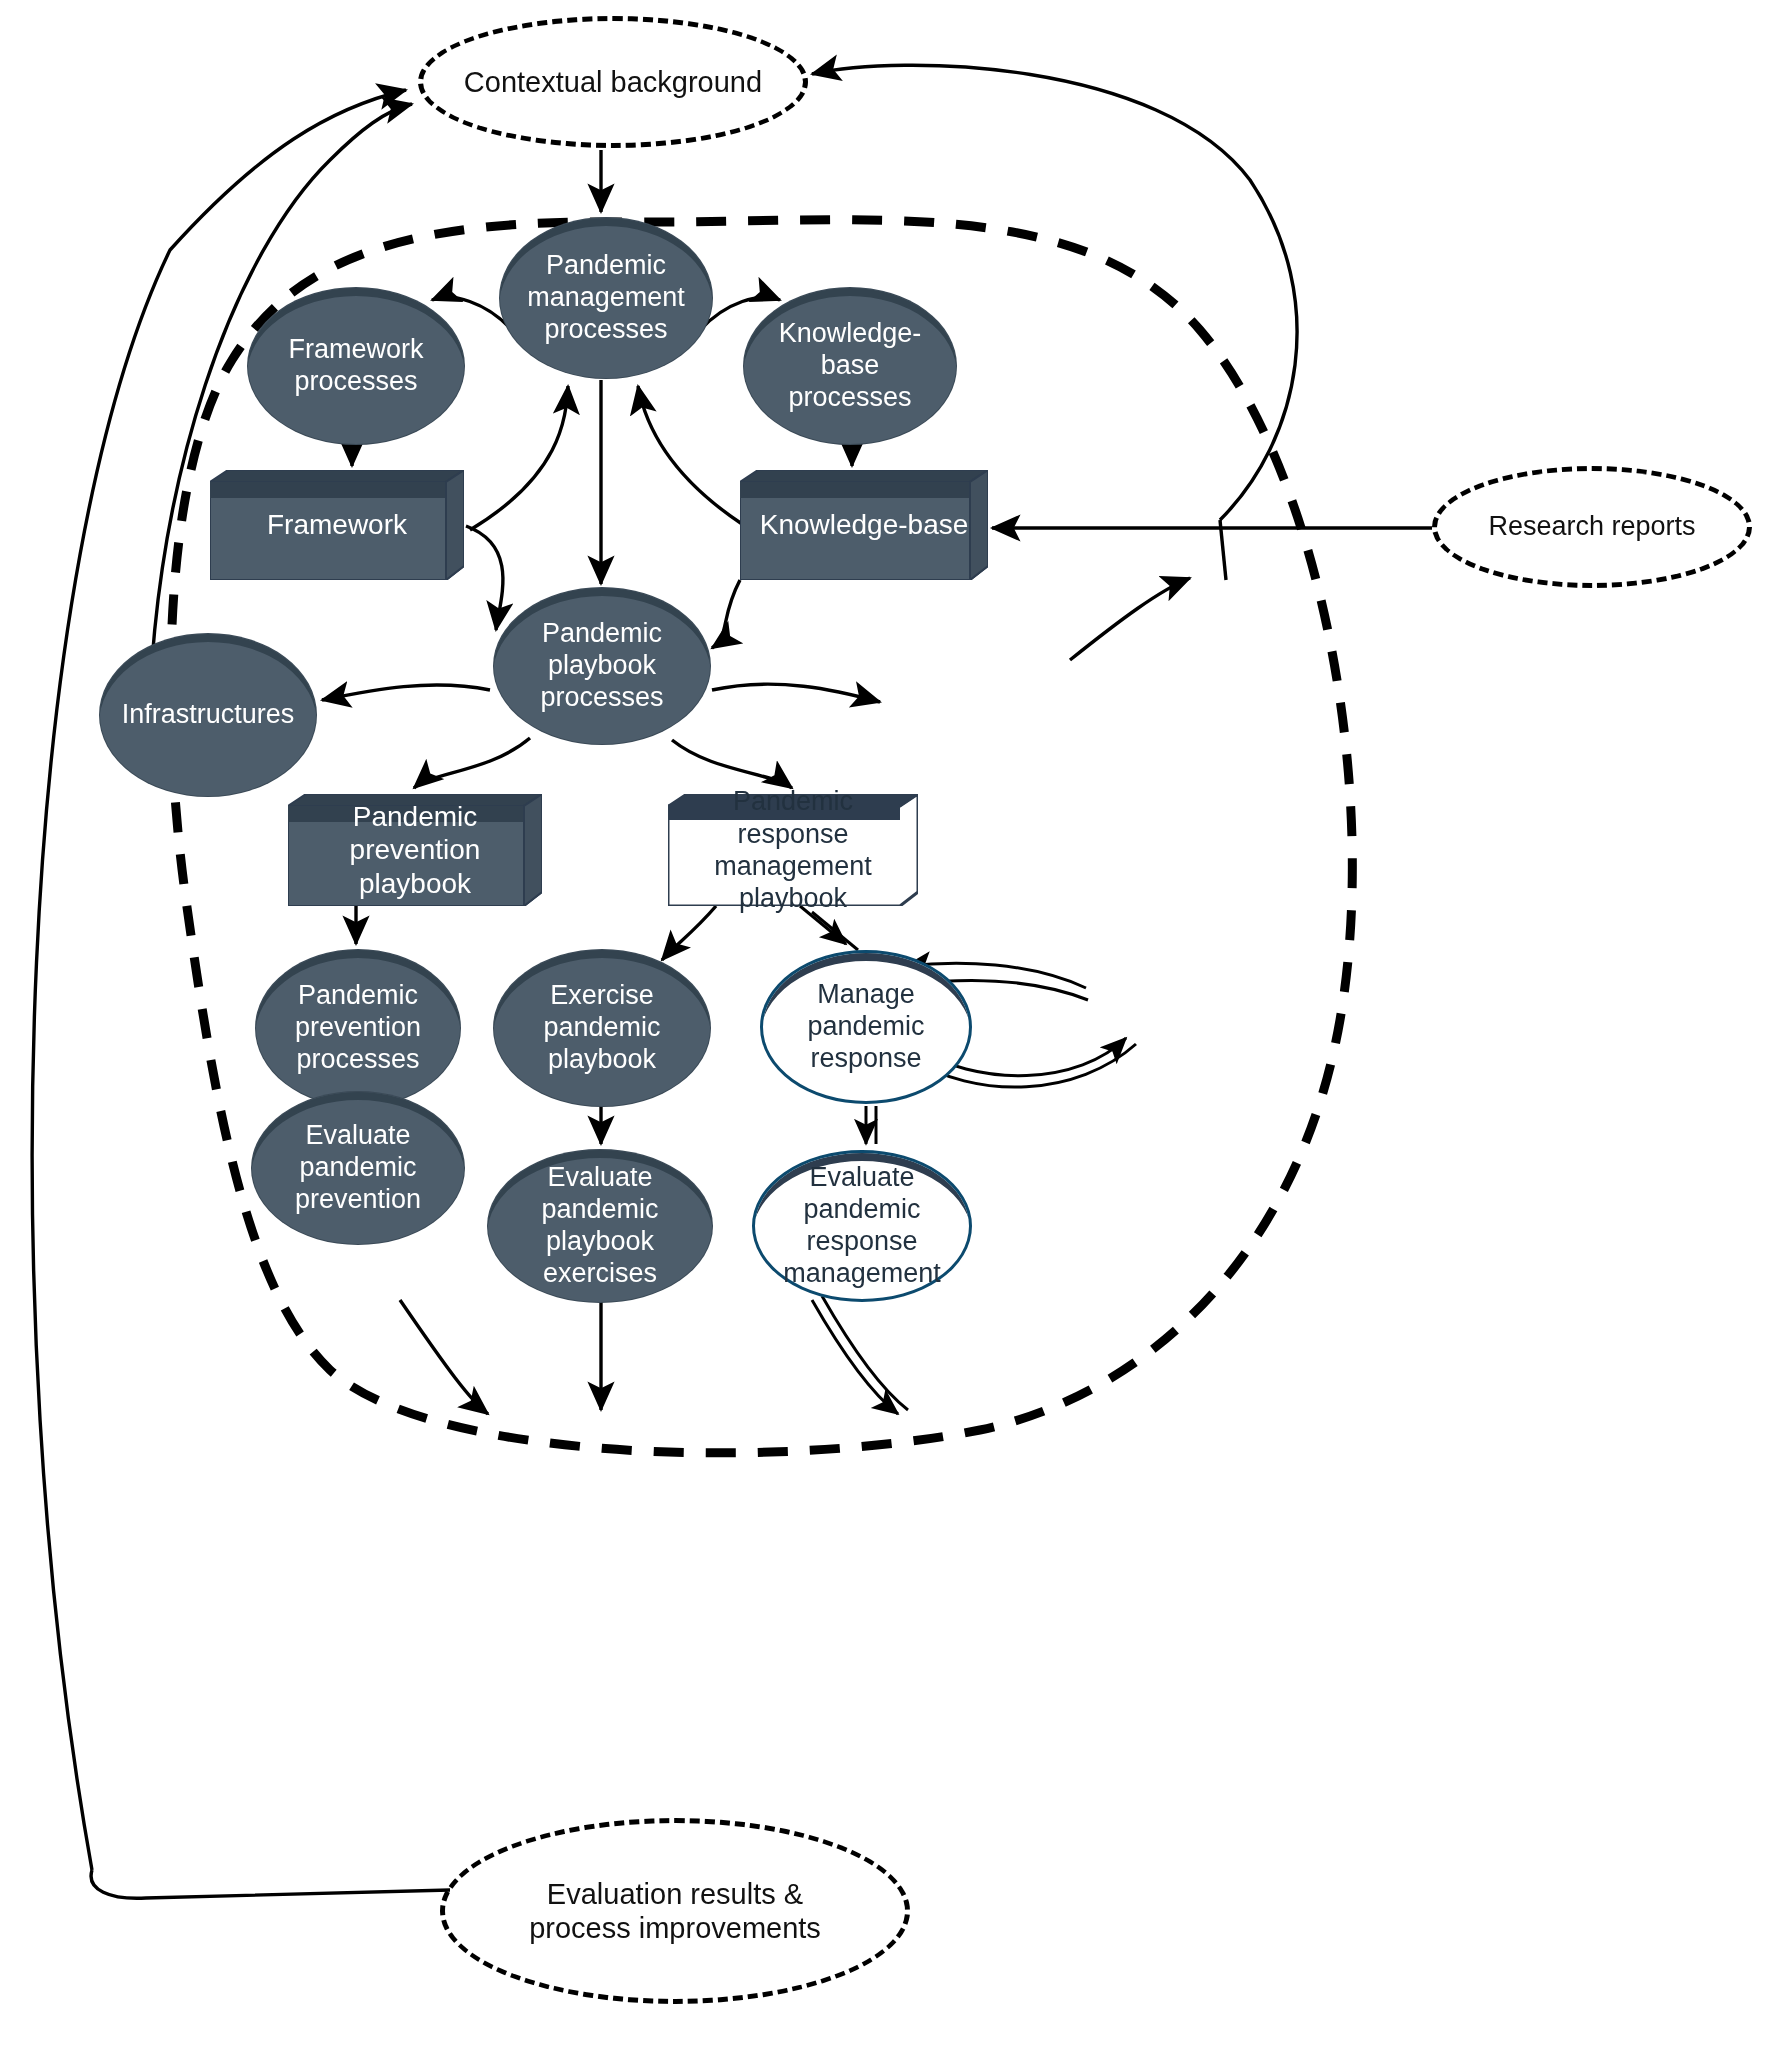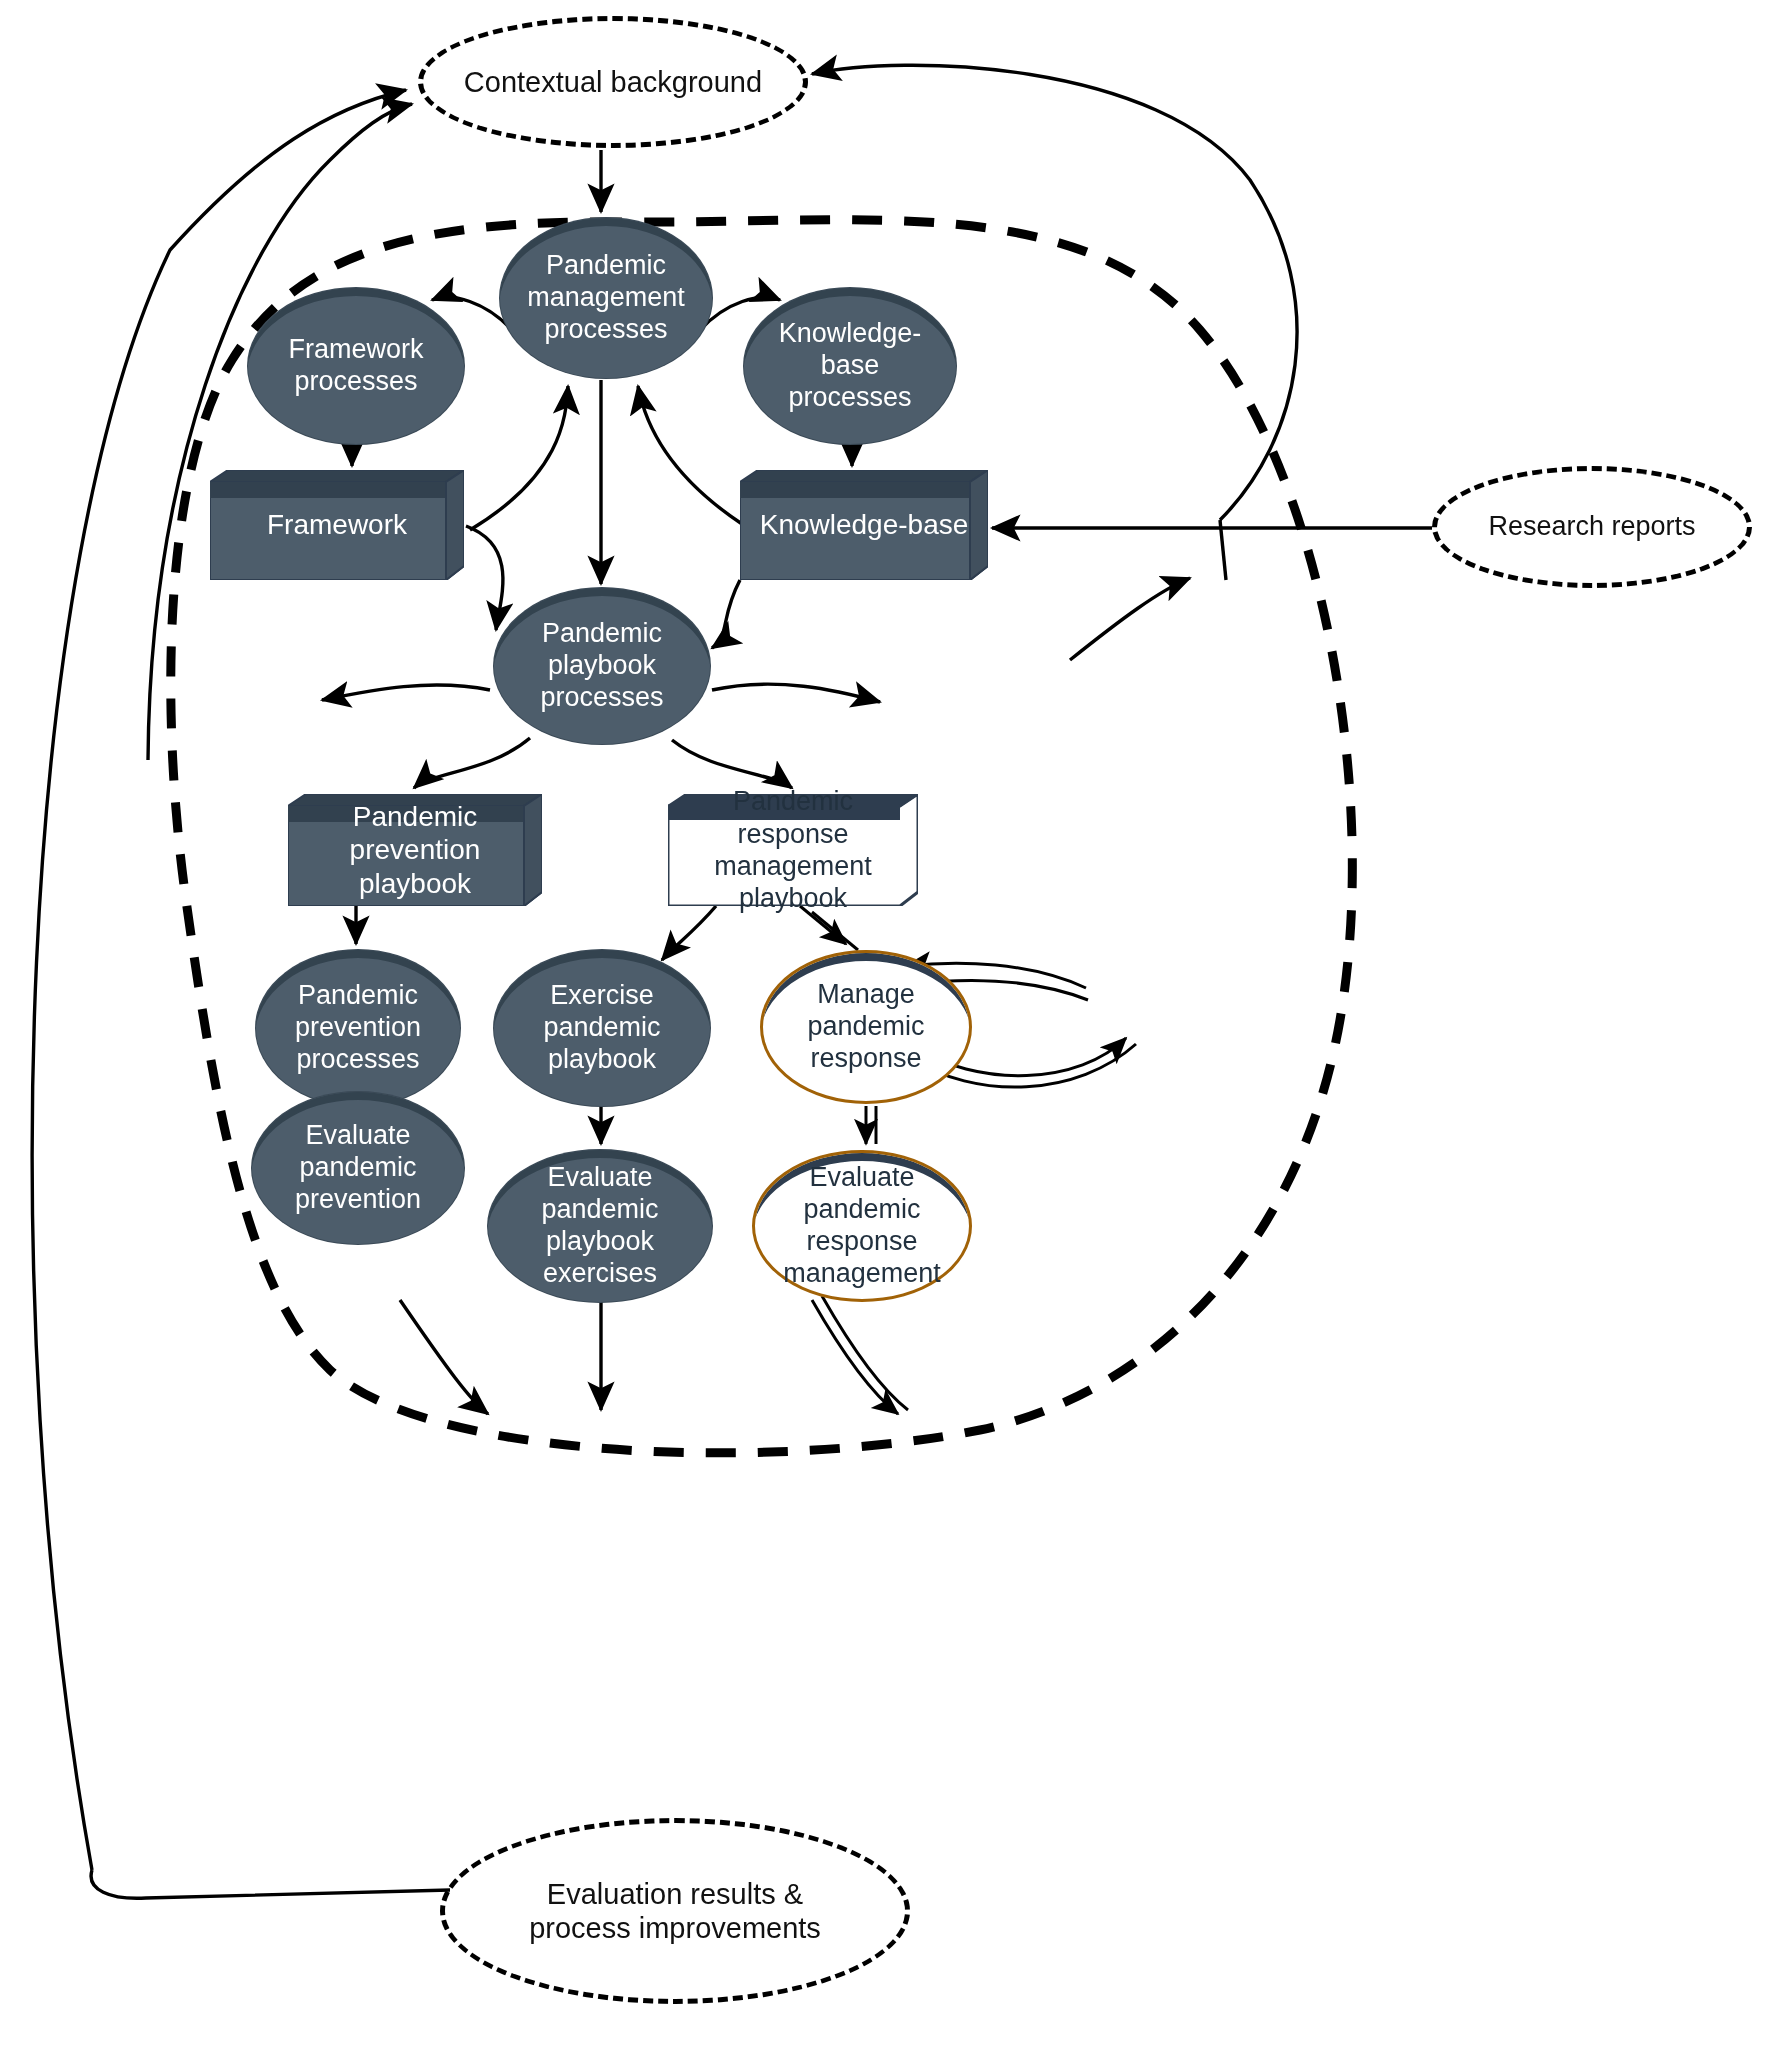--- a/index.html
+++ b/index.html
@@ -7,21 +7,21 @@
   #stage{position:relative;width:1772px;height:2054px;background:#ffffff;overflow:hidden;}
   #edges{position:absolute;left:0;top:0;width:1772px;height:2054px;}
   .node{position:absolute;box-sizing:border-box;display:flex;align-items:center;justify-content:center;text-align:center;line-height:1.18;}
   .node span{display:block;padding:0 6px;white-space:pre-line;}
 
   
   .ell{border-radius:50%;background:#4d5d6b;color:#ffffff;font-size:27px;
        box-shadow: inset 0 9px 0 -1px #33434f, 0 0 0 1px #3b4a57;}
   
   .ell-w{border-radius:50%;background:#ffffff;color:#22313f;font-size:27px;
-         border:3px solid #a16207; box-shadow: inset 0 11px 0 -3px #2e3d4f;}
+         border:3px solid #0c4a6e; box-shadow: inset 0 11px 0 -3px #2e3d4f;}
 
   
   .cloud{border-radius:50%;border:5px dashed #000000;background:transparent;color:#111111;font-size:29px;}
 
   
   .boxwrap{position:absolute;}
   .boxwrap svg{position:absolute;left:0;top:0;}
   .boxlabel{position:absolute;left:0;top:0;width:100%;height:100%;display:flex;align-items:center;justify-content:center;text-align:center;line-height:1.2;}
   .boxlabel span{display:block;white-space:pre-line;padding:0 10px;}
   .box-dark .boxlabel{color:#ffffff;font-size:28px;}
@@ -149,20 +149,23 @@
   <div class="node ell" style="left:744px;top:288px;width:212px;height:156px;">
     <span>Knowledge-base
 processes</span>
   </div>
 
   <div class="node ell" style="left:494px;top:588px;width:216px;height:156px;">
     <span>Pandemic playbook
 processes</span>
   </div>
 
+  <div class="node ell" style="left:100px;top:634px;width:216px;height:162px;">
+    <span>Infrastructures</span>
+  </div>
 
 
   <div class="node ell" style="left:256px;top:950px;width:204px;height:156px;">
     <span>Pandemic
 prevention
 processes</span>
   </div>
 
   <div class="node ell" style="left:494px;top:950px;width:216px;height:156px;">
     <span>Exercise

